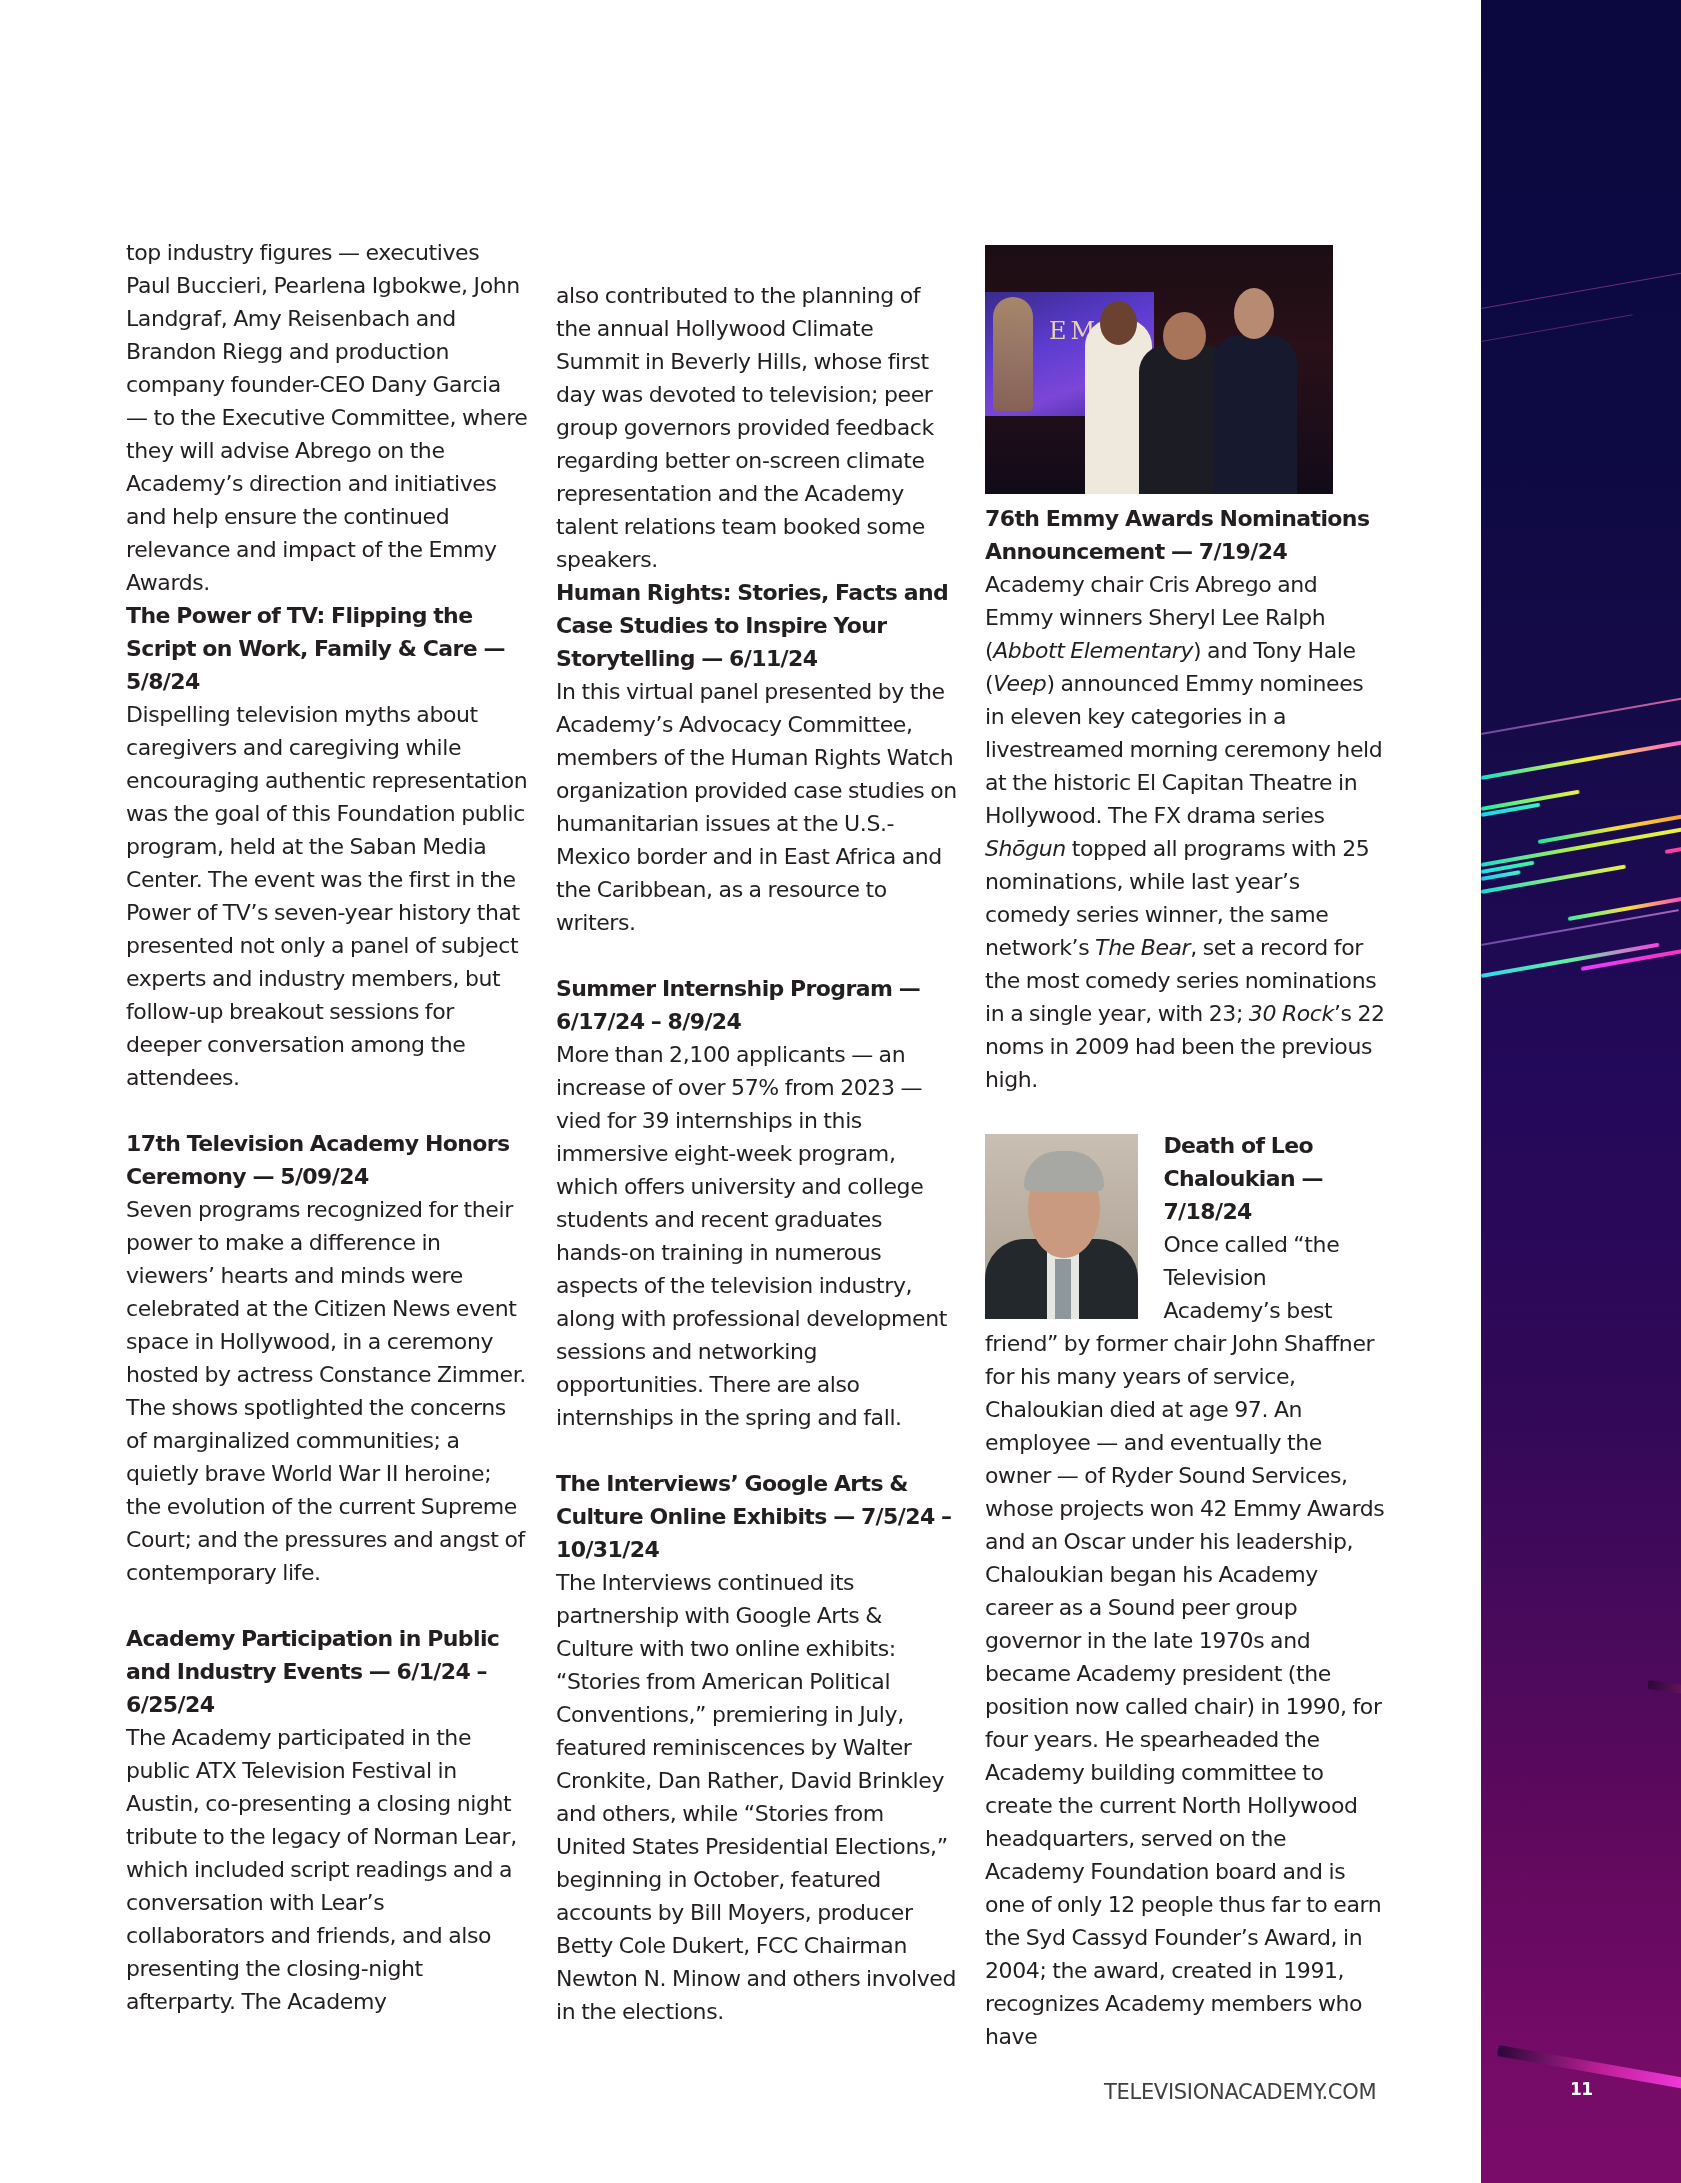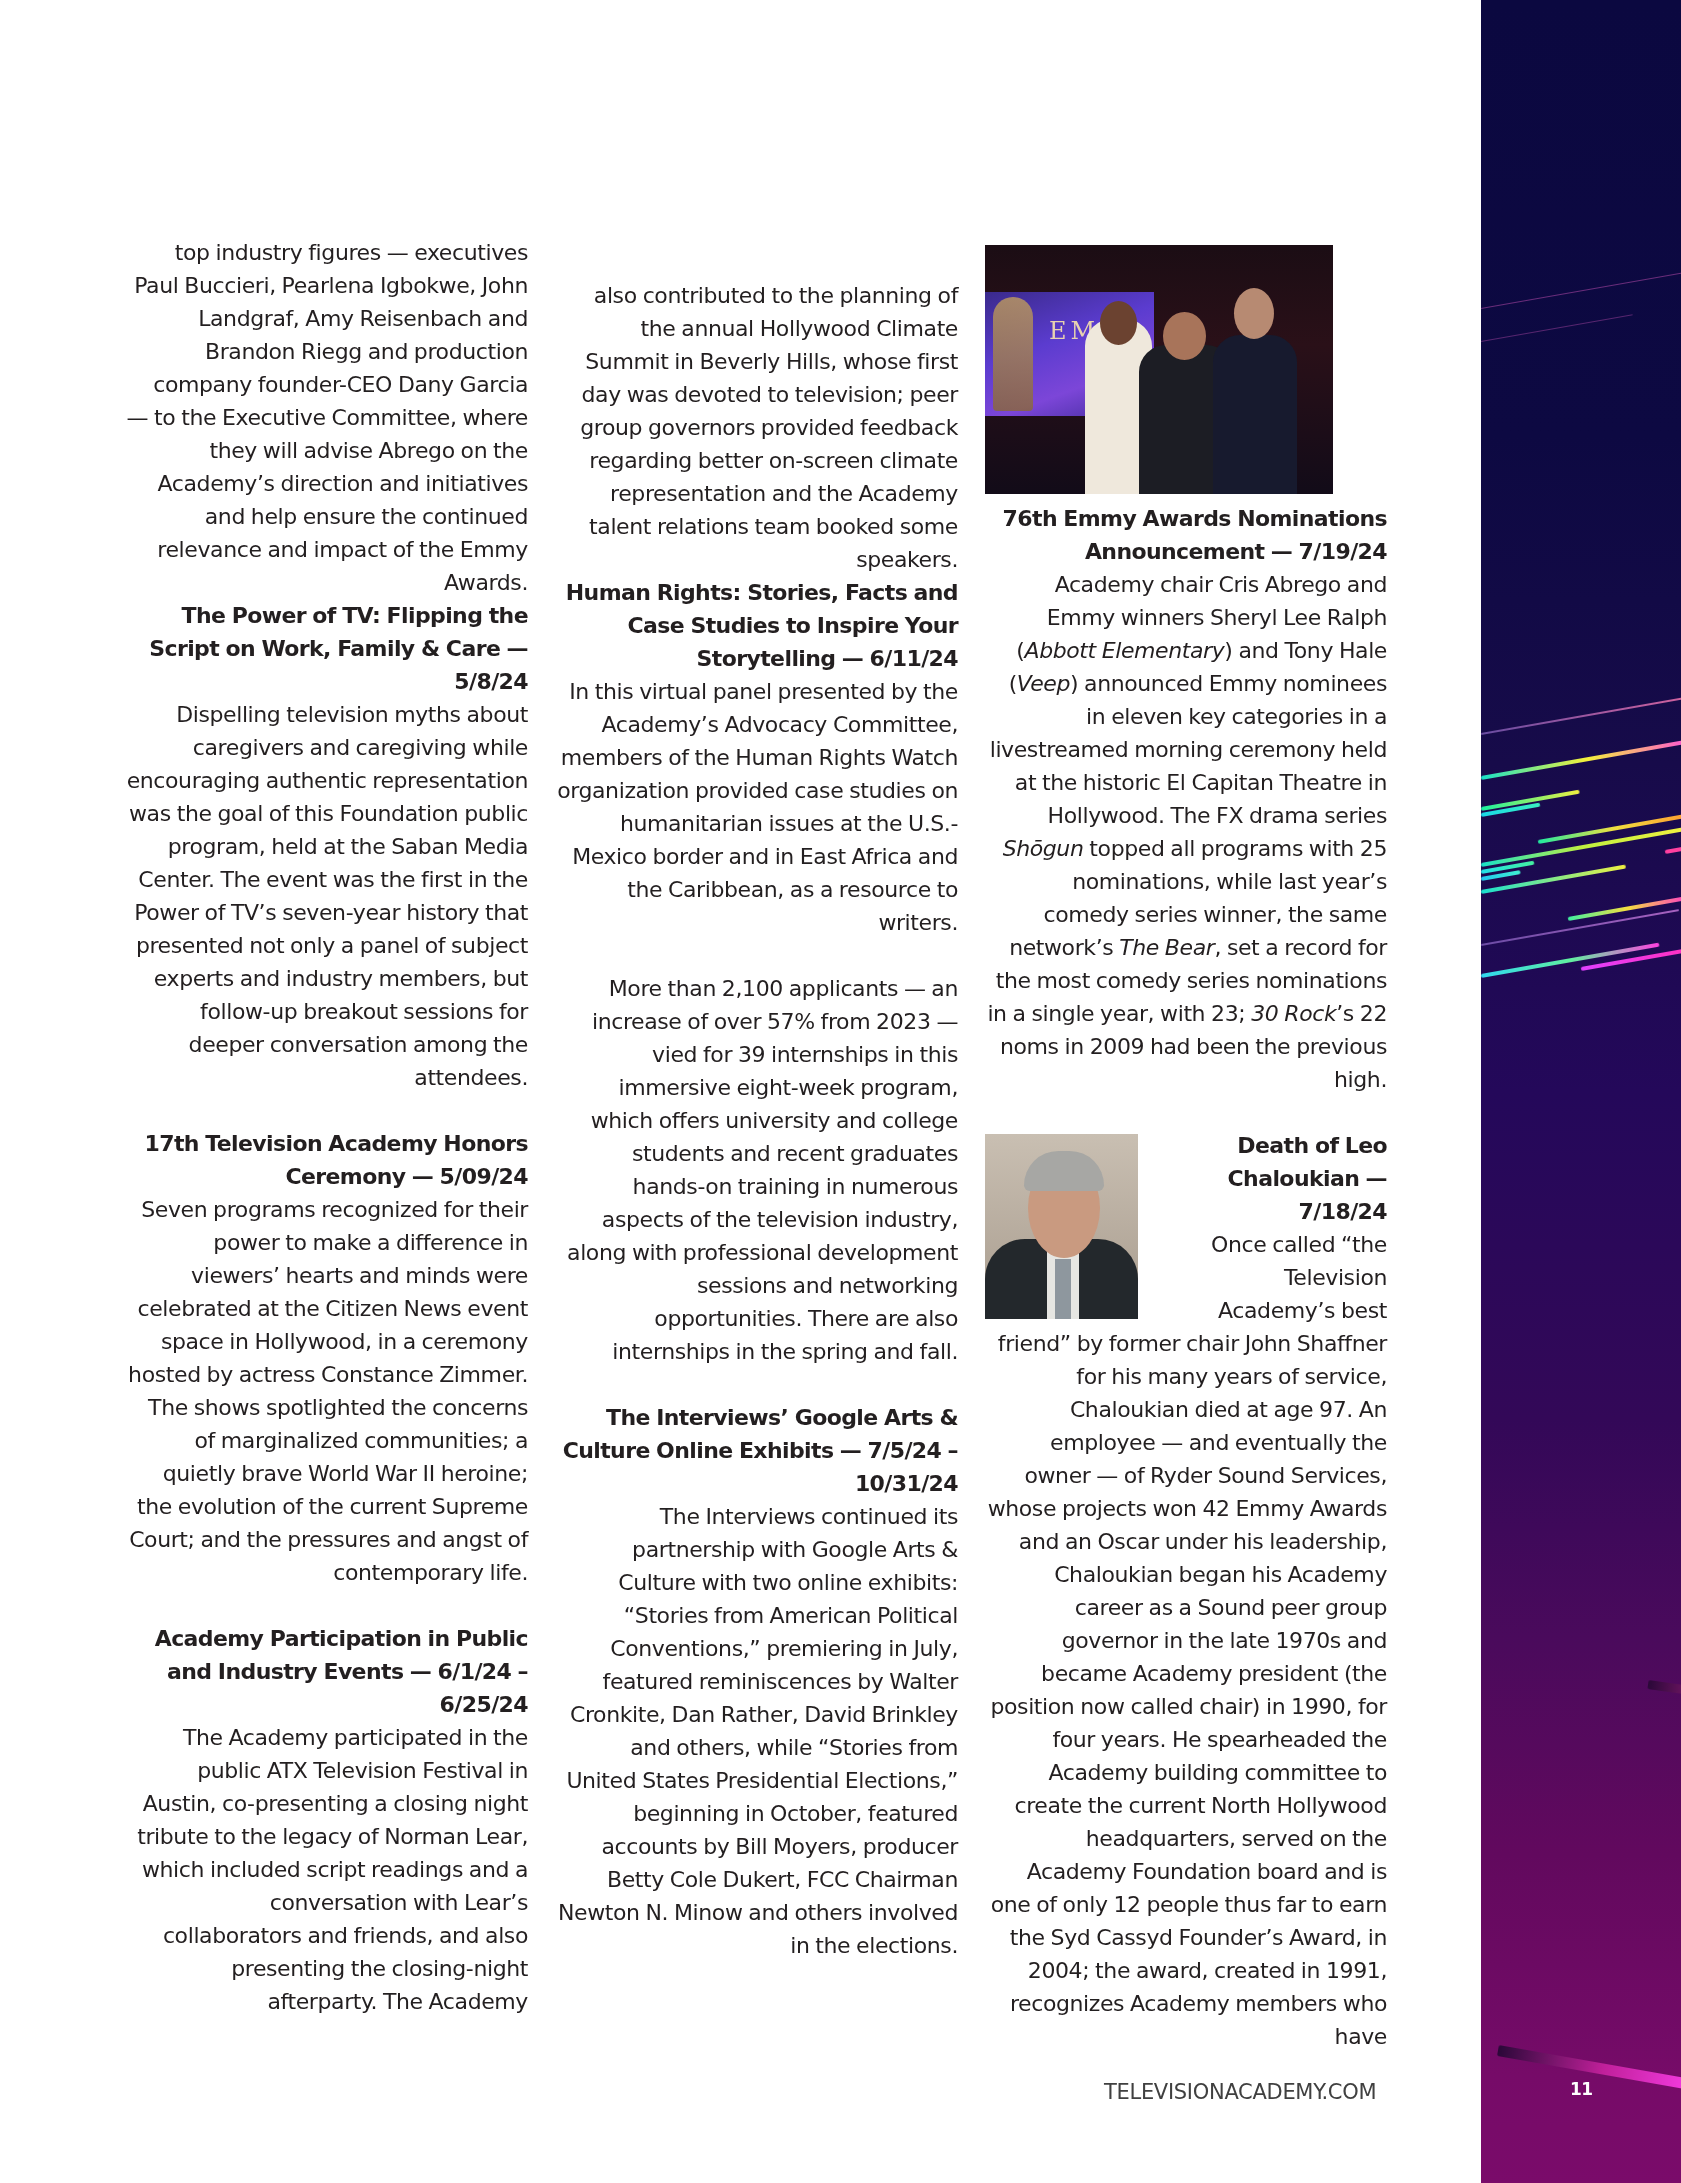--- a/index.html
+++ b/index.html
@@ -12,21 +12,21 @@
     .page { position: absolute; left: 0; top: 0; width: 1481px; height: 2183px; background: #fff; }
     .col {
       position: absolute; top: 236px; width: 402px;
       font-size: 22px; line-height: 33px; letter-spacing: -0.4px;
       word-spacing: -0.7px;
     }
     .col1 { left: 126px; }
     .col2 { left: 556px; margin-top: 43px; }
     .col3 { left: 985px; }
     .col p { margin: 0; }
-    .section { margin: 0 0 33px 0; text-align: right; }
+    .section { margin: 0 0 33px 0; }
     .section h3 {
       margin: 0; font-size: 22px; line-height: 33px; font-weight: bold; letter-spacing: -0.6px;
     }
     .section .body { margin: 0; }
     em { font-style: italic; }
 
     .photo-emmy {
       width: 348px; height: 249px; margin: 4px 0 8px 0; position: relative; overflow: hidden;
       background: linear-gradient(180deg, #1b0d14 0%, #2a1018 40%, #120b18 100%);
     }
@@ -112,20 +112,21 @@
     </div>
   </div>
 
   <div class="col col2">
     <p class="section">also contributed to the planning of the annual Hollywood Climate Summit in Beverly Hills, whose first day was devoted to television; peer group governors provided feedback regarding better on-screen climate representation and the Academy talent relations team booked some speakers.</p>
     <div class="section">
       <h3>Human Rights: Stories, Facts and Case Studies to Inspire Your Storytelling — 6/11/24</h3>
       <p class="body">In this virtual panel presented by the Academy’s Advocacy Committee, members of the Human Rights Watch organization provided case studies on humanitarian issues at the U.S.-Mexico border and in East Africa and the Caribbean, as a resource to writers.</p>
     </div>
     <div class="section">
+      <h3>Summer Internship Program — 6/17/24 – 8/9/24</h3>
       <p class="body">More than 2,100 applicants — an increase of over 57% from 2023 — vied for 39 internships in this immersive eight-week program, which offers university and college students and recent graduates hands-on training in numerous aspects of the television industry, along with professional development sessions and networking opportunities. There are also internships in the spring and fall.</p>
     </div>
     <div class="section">
       <h3>The Interviews’ Google Arts &amp; Culture Online Exhibits — 7/5/24 – 10/31/24</h3>
       <p class="body">The Interviews continued its partnership with Google Arts &amp; Culture with two online exhibits: “Stories from American Political Conventions,” premiering in July, featured reminiscences by Walter Cronkite, Dan Rather, David Brinkley and others, while “Stories from United States Presidential Elections,” beginning in October, featured accounts by Bill Moyers, producer Betty Cole Dukert, FCC Chairman Newton N. Minow and others involved in the elections.</p>
     </div>
   </div>
 
   <div class="col col3" style="top:241px;">
     <div class="photo-emmy">

